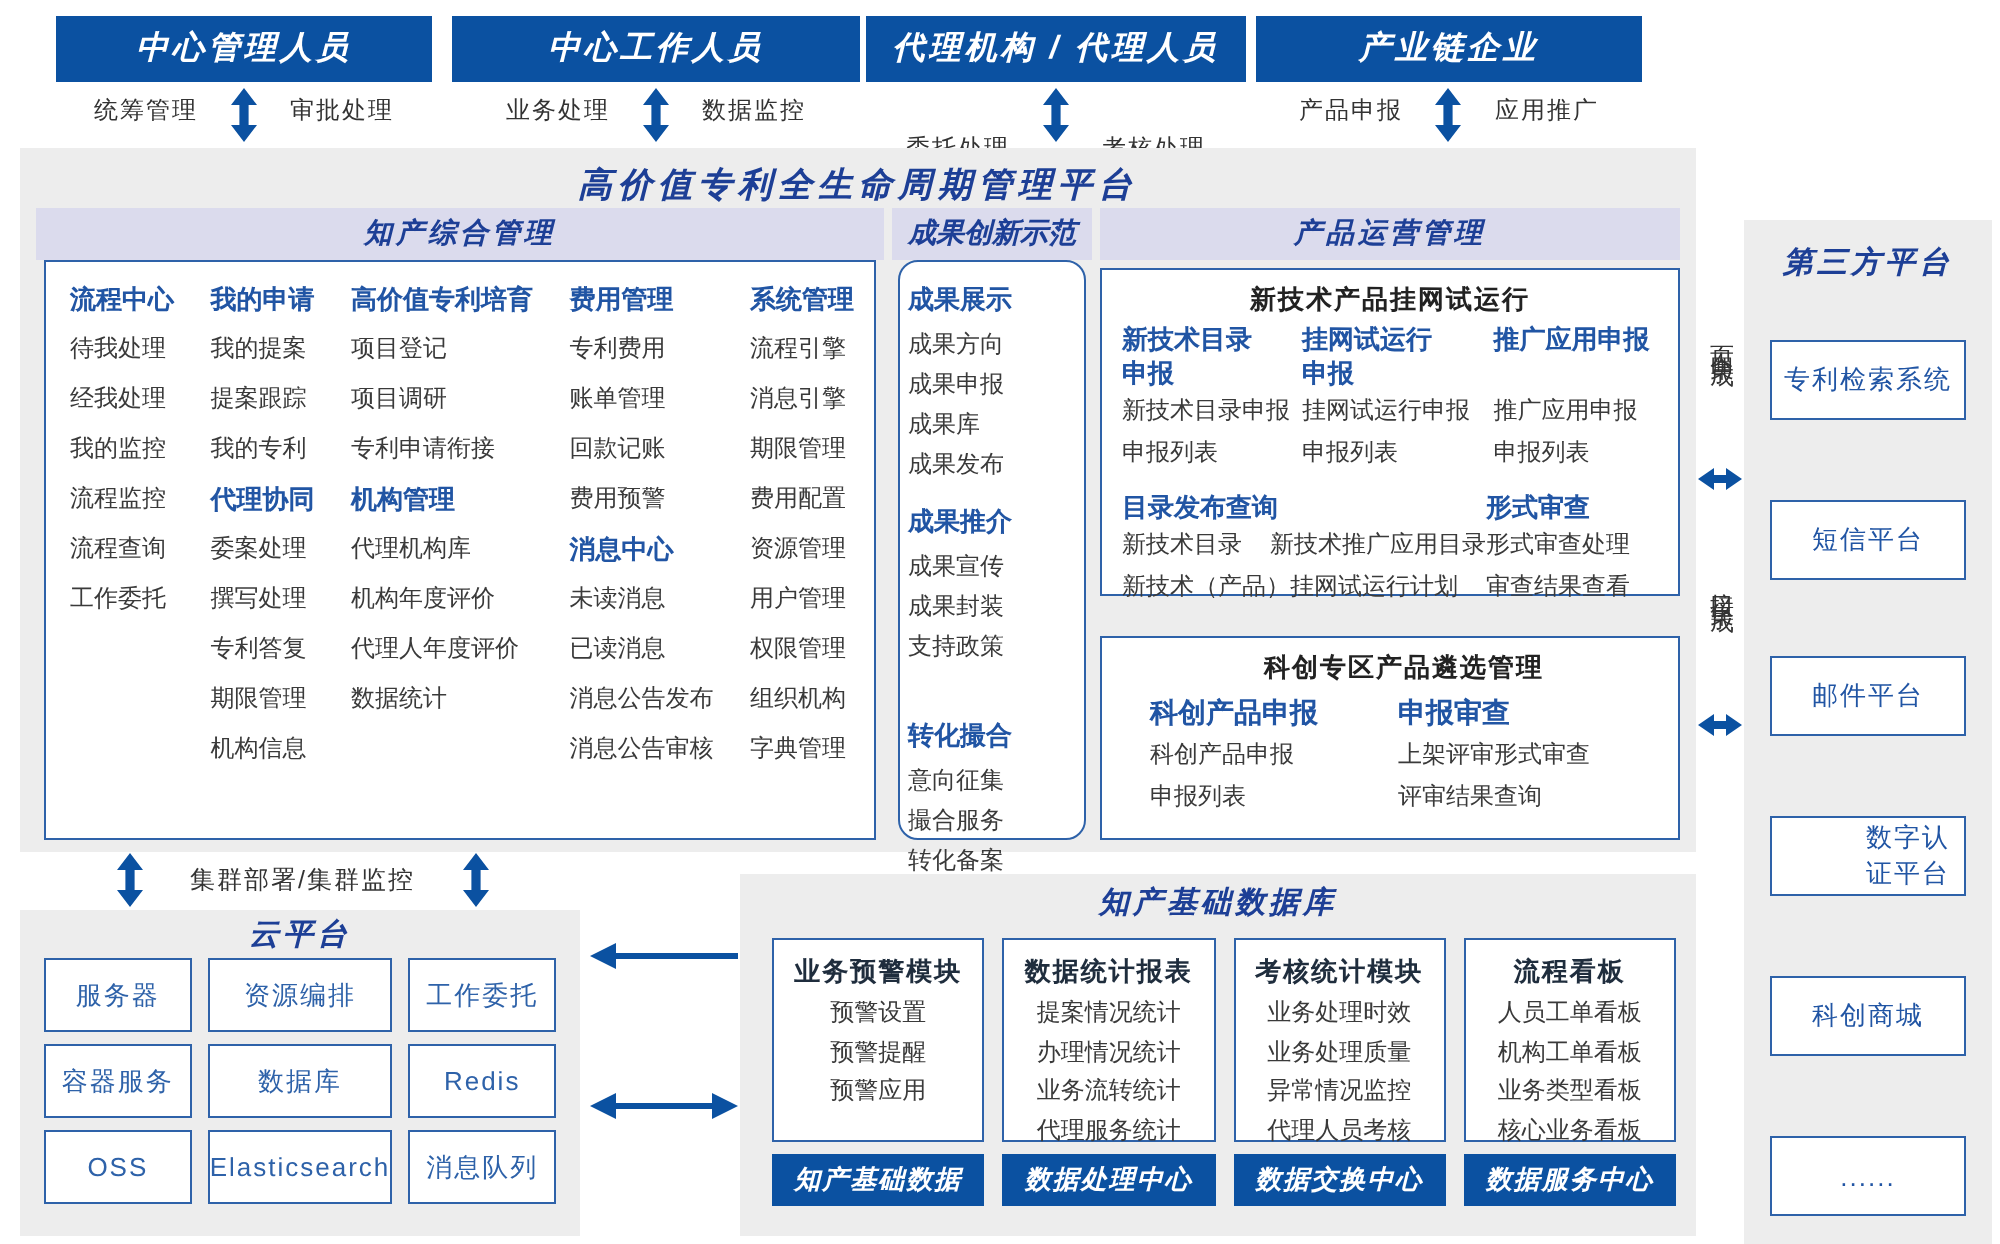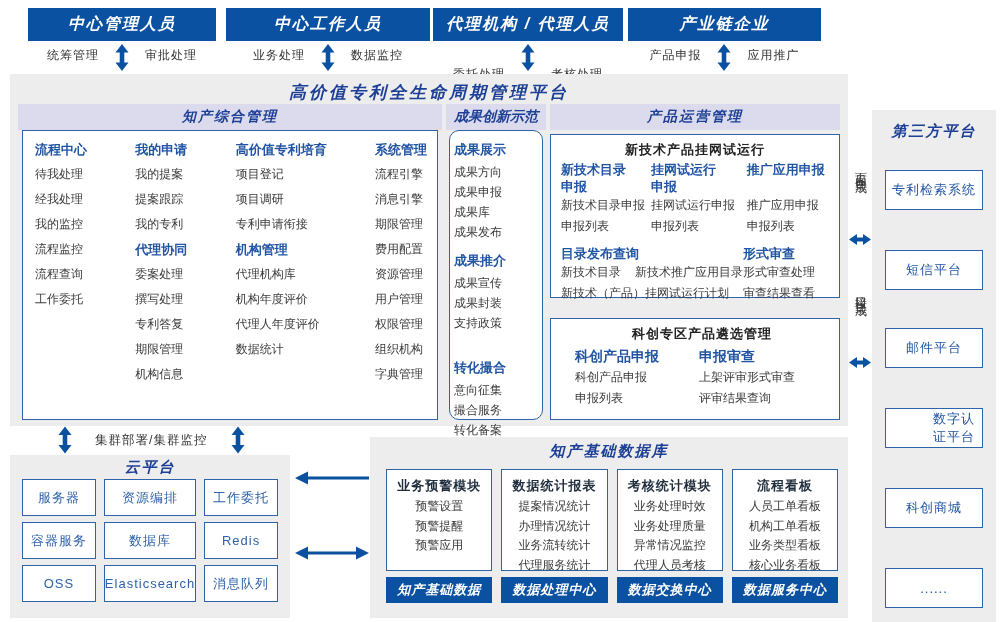--- a/index.html
+++ b/index.html
@@ -166,20 +166,32 @@
       <div>
         <div class="row grp">高价值专利培育</div>
         <div class="row itm">项目登记</div>
         <div class="row itm">项目调研</div>
         <div class="row itm">专利申请衔接</div>
         <div class="row grp">机构管理</div>
         <div class="row itm">代理机构库</div>
         <div class="row itm">机构年度评价</div>
         <div class="row itm">代理人年度评价</div>
         <div class="row itm">数据统计</div>
+      </div>
+      <div>
+        <div class="row grp">费用管理</div>
+        <div class="row itm">专利费用</div>
+        <div class="row itm">账单管理</div>
+        <div class="row itm">回款记账</div>
+        <div class="row itm">费用预警</div>
+        <div class="row grp">消息中心</div>
+        <div class="row itm">未读消息</div>
+        <div class="row itm">已读消息</div>
+        <div class="row itm">消息公告发布</div>
+        <div class="row itm">消息公告审核</div>
       </div>
       <div>
         <div class="row grp">系统管理</div>
         <div class="row itm">流程引擎</div>
         <div class="row itm">消息引擎</div>
         <div class="row itm">期限管理</div>
         <div class="row itm">费用配置</div>
         <div class="row itm">资源管理</div>
         <div class="row itm">用户管理</div>
         <div class="row itm">权限管理</div>

